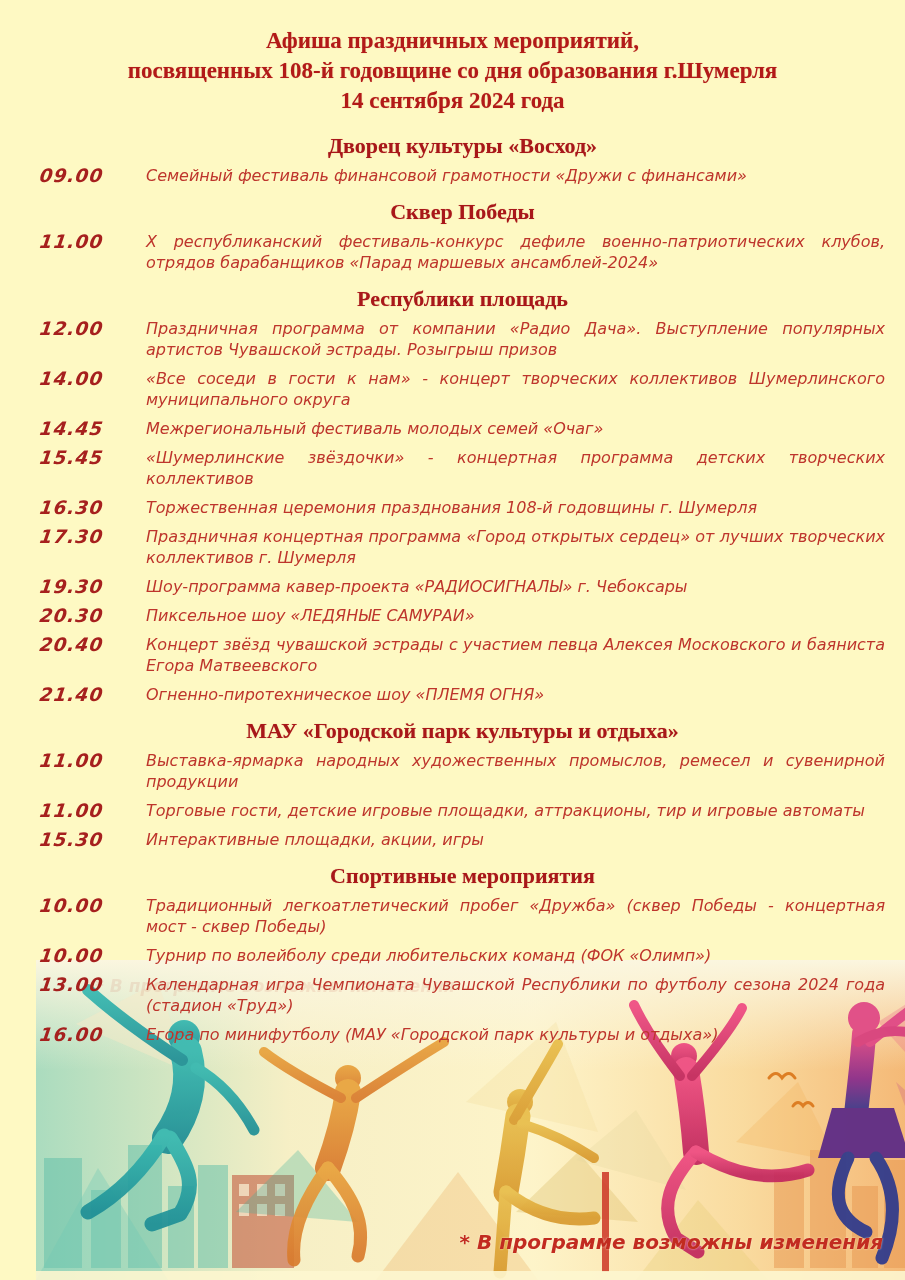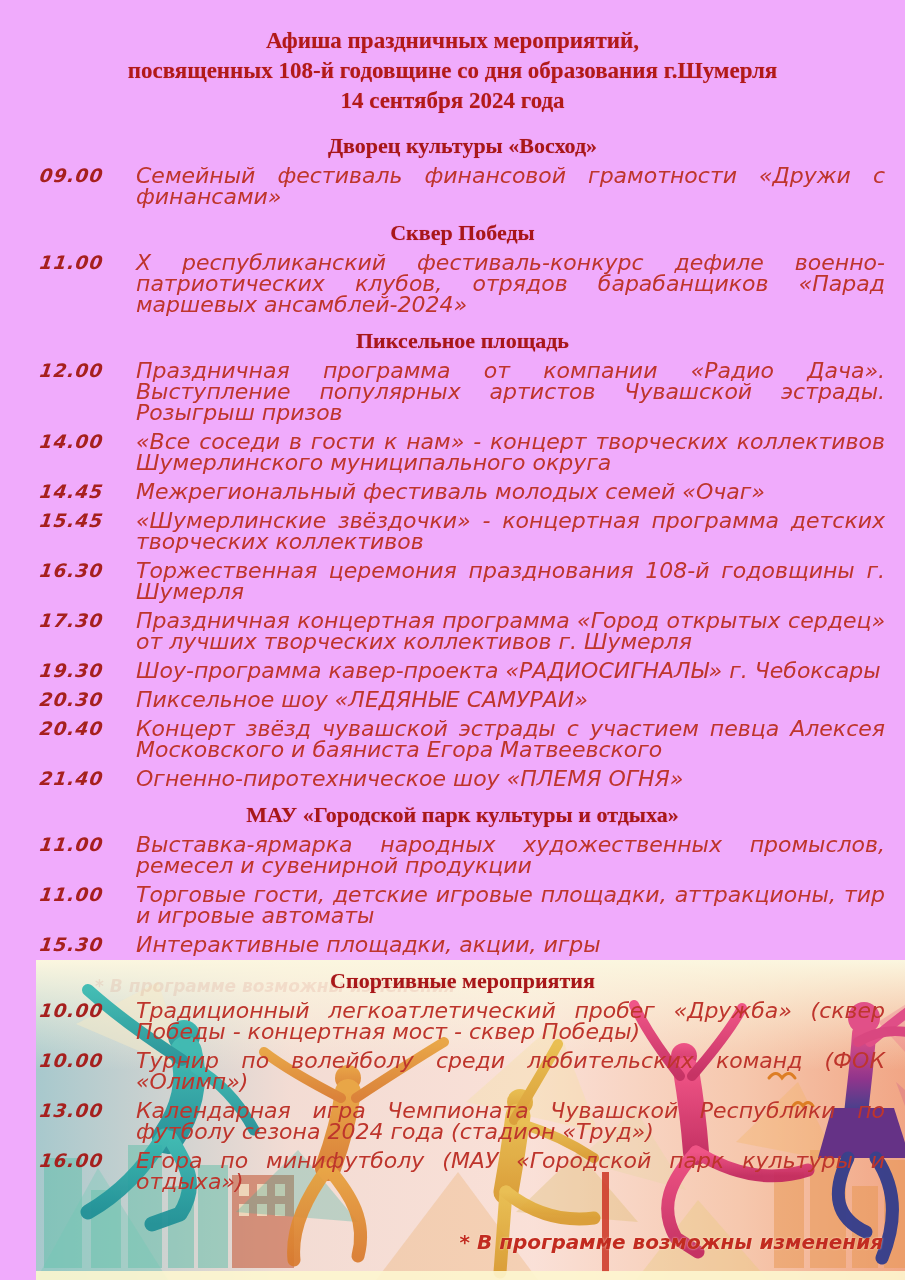--- a/index.html
+++ b/index.html
@@ -1,20 +1,20 @@
 <!DOCTYPE html>
 <html lang="ru"><head>
 <meta charset="utf-8">
 <style>
   html,body{margin:0;padding:0;background:#777;}
   .poster{
     position:relative;
     width:905px;height:1280px;
     margin:0 auto;
-    background:#f0abfc;
+    background:#fef9c3;
     overflow:hidden;
     font-family:"DejaVu Sans",sans-serif;
   }
   
   .poster-header{
     position:relative;z-index:3;
     padding-top:26px;
     text-align:center;
     color:#b21a18;
     font-family:"Liberation Serif","DejaVu Serif",serif;
@@ -49,25 +49,25 @@
     color:#a6201e;
     font-weight:bold;
     font-style:italic;
     font-size:18.5px;
     line-height:21px;
     letter-spacing:1px;
     transform:skewX(-8deg);
   }
   .event-desc{
     flex:1;
-    margin-left:32px;
+    margin-left:42px;
     color:#be352c;
     font-style:italic;
     font-weight:500;
-    font-size:22px;
+    font-size:16px;
     line-height:21px;
     text-align:justify;
     text-align-last:left;
   }
   
   .illustration{
     position:absolute;left:0;bottom:0;z-index:1;
     width:905px;height:320px;padding-left:36px;
   }
   .illustration svg{display:block;}
@@ -113,21 +113,21 @@
     <h2 class="section-heading">Сквер Победы</h2>
     <div class="events">
   <div class="event">
     <div class="event-time">11.00</div>
     <div class="event-desc">Х республиканский фестиваль-конкурс дефиле военно-патриотических клубов, отрядов барабанщиков «Парад маршевых ансамблей-2024»</div>
   </div>
 </div>
   </section>
 
   <section class="section">
-    <h2 class="section-heading">Пиксельное площадь</h2>
+    <h2 class="section-heading">Республики площадь</h2>
     <div class="events">
   <div class="event">
     <div class="event-time">12.00</div>
     <div class="event-desc">Праздничная программа от компании «Радио Дача». Выступление популярных артистов Чувашской эстрады. Розыгрыш призов</div>
   </div>
 
   <div class="event">
     <div class="event-time">14.00</div>
     <div class="event-desc">«Все соседи в гости к нам» - концерт творческих коллективов Шумерлинского муниципального округа</div>
   </div>

